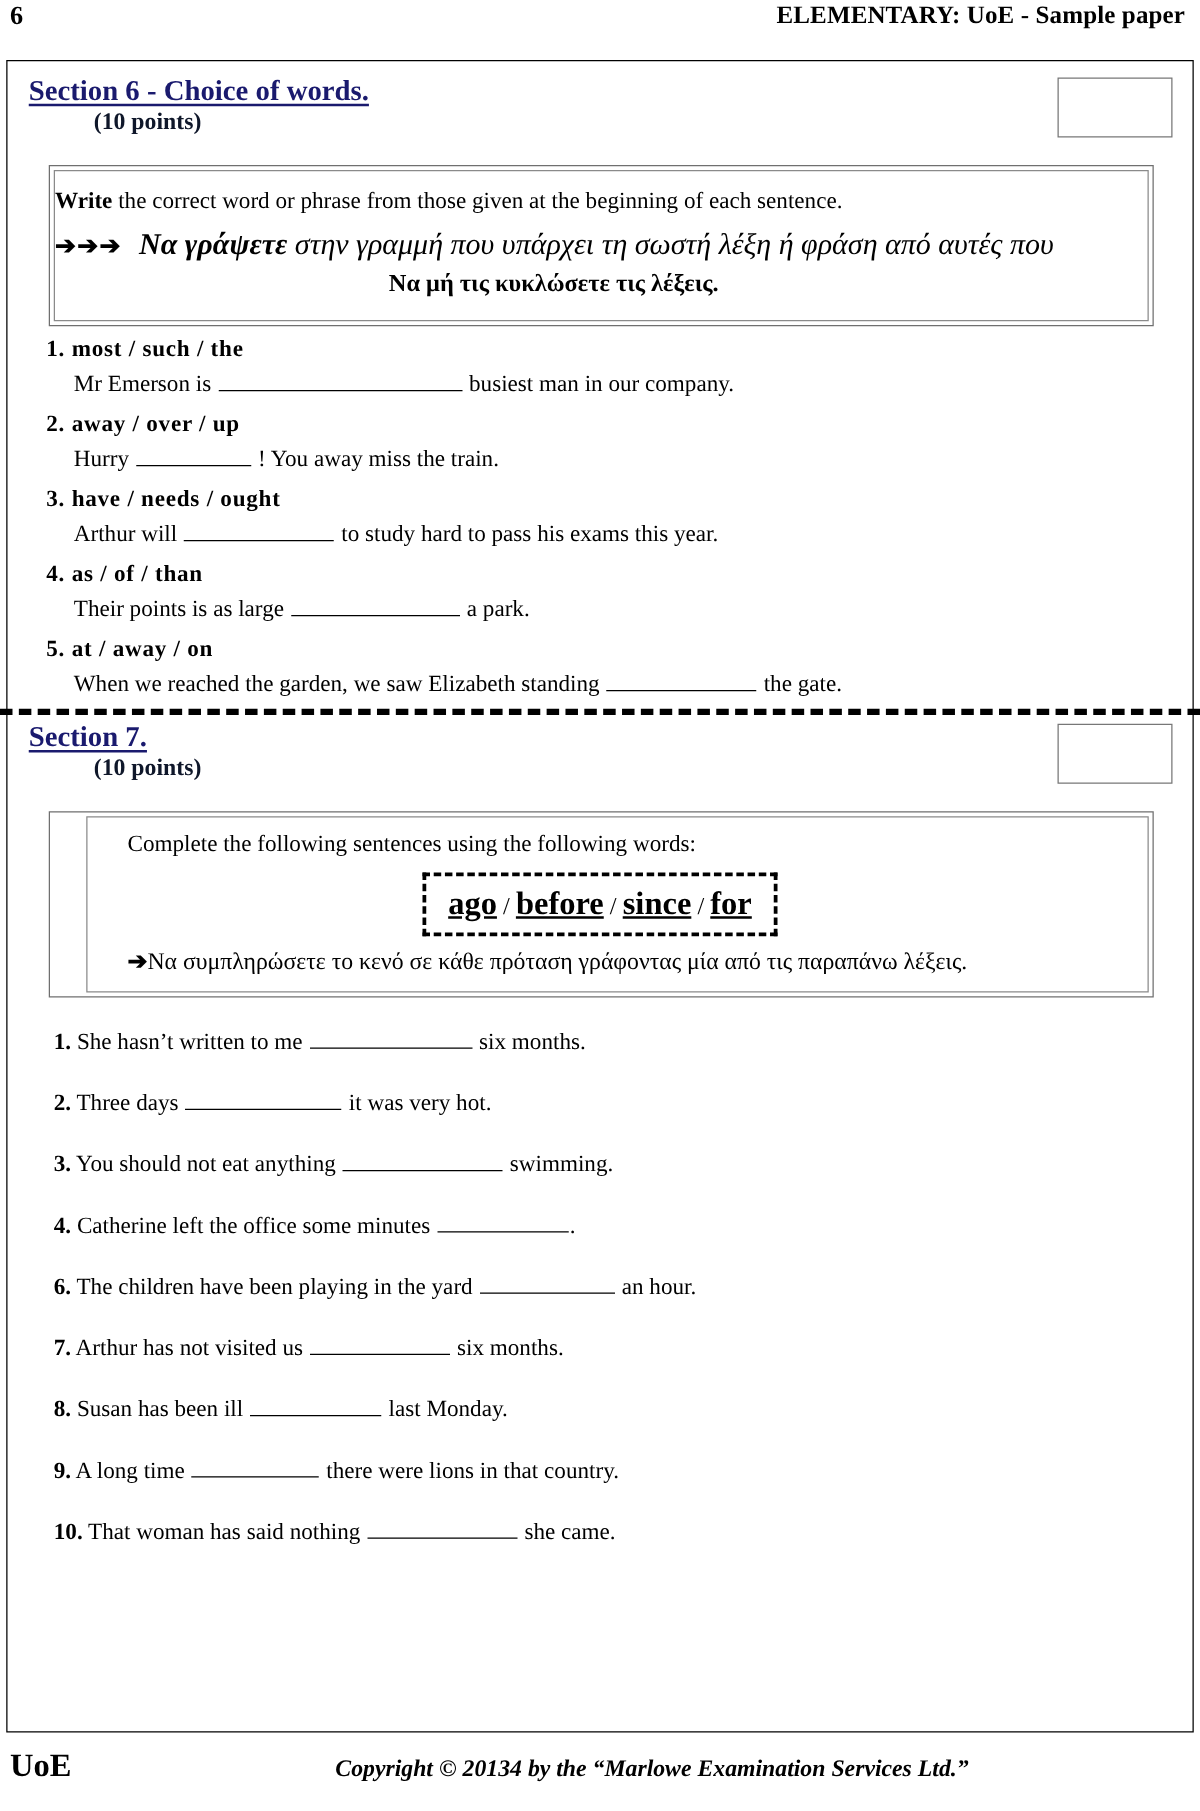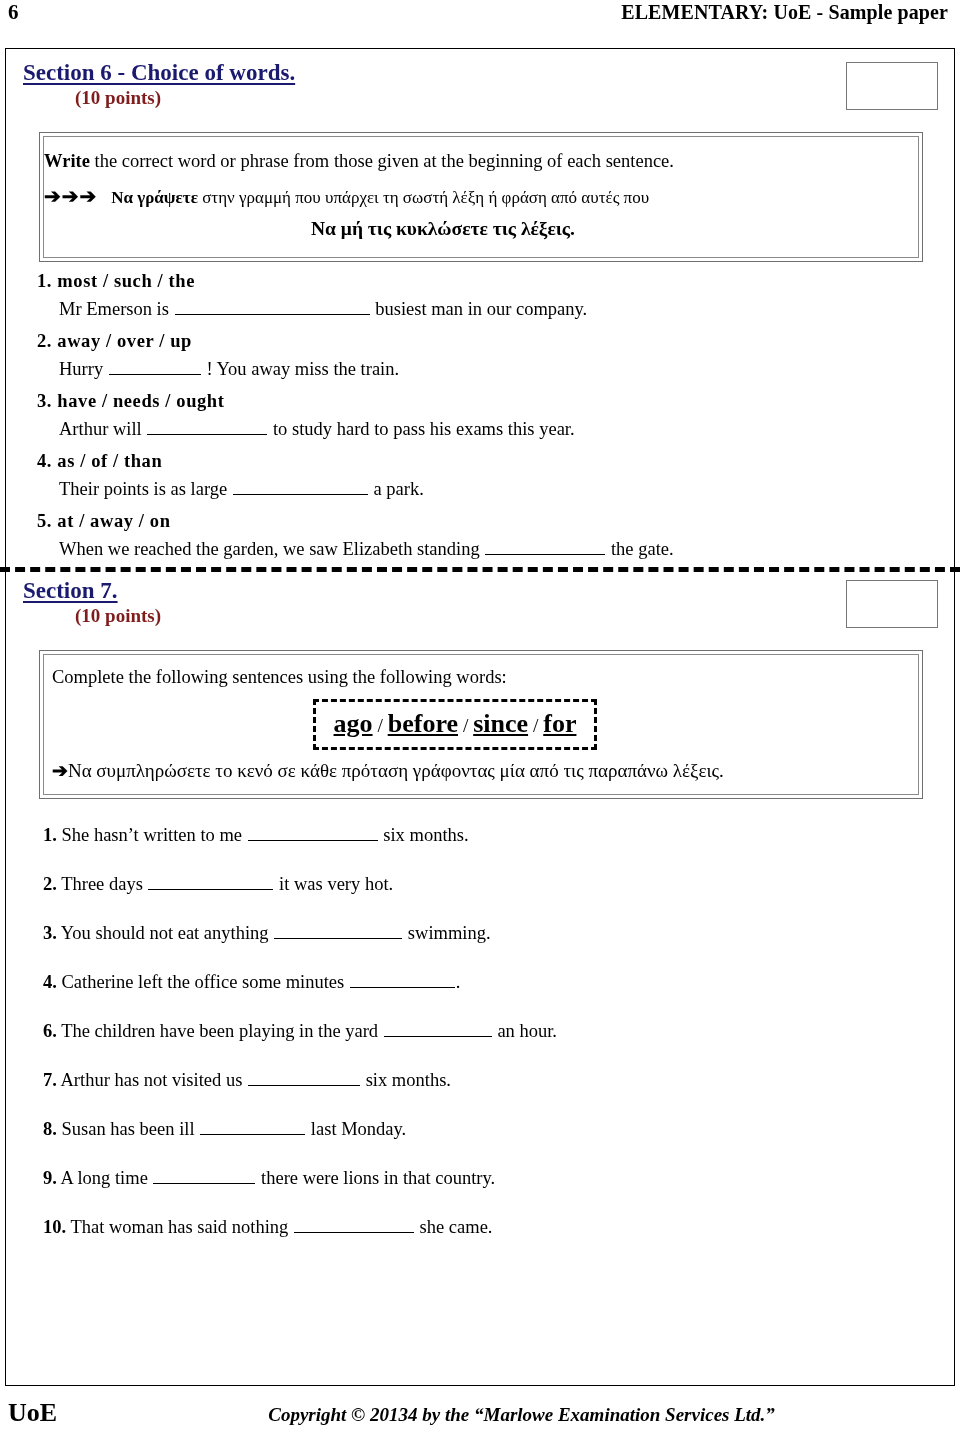--- a/index.html
+++ b/index.html
@@ -59,21 +59,21 @@
     font-weight: bold;
     color: #1a1a6e;
     text-decoration: underline;
     text-underline-offset: 3px;
     line-height: 26px;
     margin: 0 0 0 4px;
   }
   .sec-points {
     font-size: 19px;
     font-weight: bold;
-    color: #7f1d1d;
+    color: #0f172a;
     margin: 1px 0 0 56px;
     line-height: 22px;
   }
   .score-box {
     position: absolute;
     right: 3px;
     top: 2px;
     width: 92px;
     height: 48px;
     border: 1.5px solid #777777;
@@ -99,21 +99,21 @@
     display: flex;
     align-items: baseline;
   }
   .arrows {
     font-size: 20px;
     letter-spacing: 1px;
     font-weight: bold;
     flex: 0 0 auto;
     padding-right: 14px;
   }
-  .greek-txt { font-size: 17px; }
+  .greek-txt { font-size: 24px; font-style: italic; }
   .greek-txt b { font-weight: bold; }
   .greek-center {
     text-align: center;
     font-size: 19.5px;
     font-weight: bold;
     line-height: 28px;
     margin-top: 2px;
     padding-right: 60px;
   }
 
@@ -263,21 +263,21 @@
 
   <div class="divider" id="divider" style="position: absolute; top: 519px;"></div>
 
   <div class="sec-head-row" id="s7head" style="margin-top:16px;">
     <div class="sec-title">Section  7.</div>
     <div class="sec-points">(10 points)</div>
     <div class="score-box"></div>
   </div>
 
   <div class="instr-box">
-    <div class="instr-inner" style="padding:10px 16px 10px 8px;">
+    <div class="instr-inner" style="padding:10px 16px 10px 32px;margin-left:26px;">
       <div class="instr-line">Complete the following sentences using the following words:</div>
       <div class="wordbank-wrap">
         <span class="wordbank" id="wordbank"><span class="w">ago</span><span class="sep"> / </span><span class="w">before</span><span class="sep"> / </span><span class="w">since</span><span class="sep"> / </span><span class="w">for</span></span>
       </div>
       <div class="s7-greek">
         <span class="arrow1">➔</span><span>Να συμπληρώσετε το κενό σε κάθε πρόταση γράφοντας μία από τις παραπάνω λέξεις.</span>
       </div>
     </div>
   </div>
 

